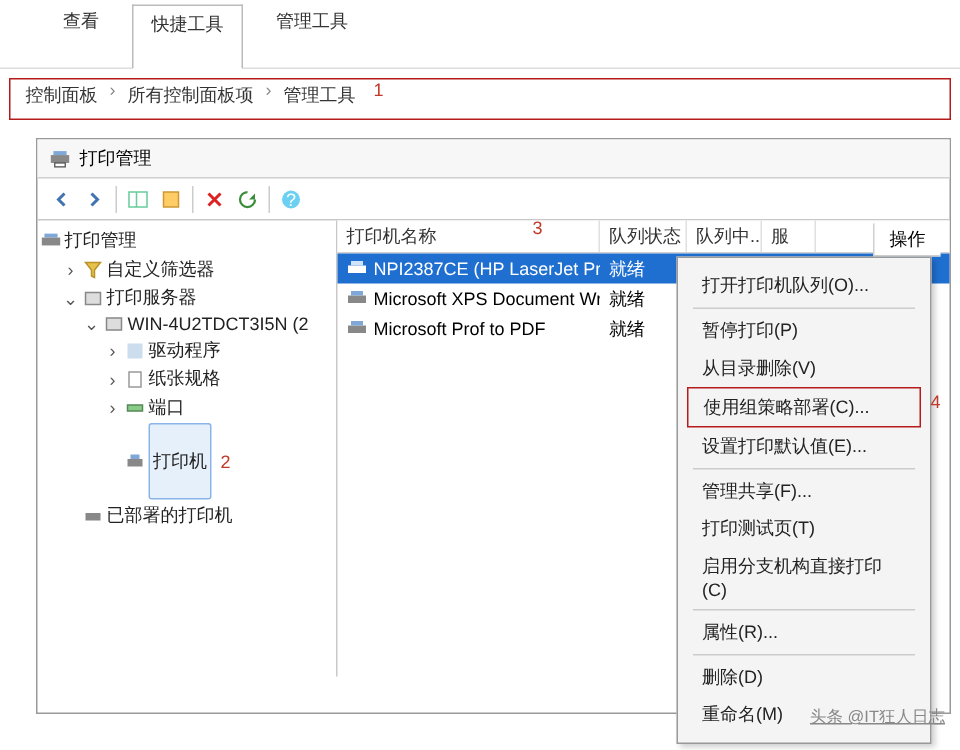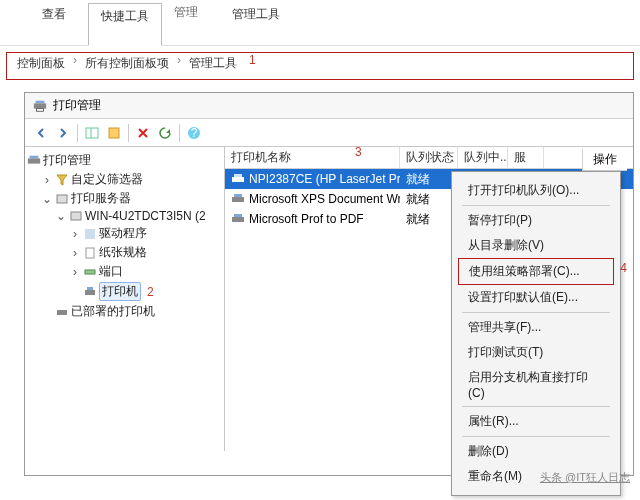--- a/index.html
+++ b/index.html
@@ -29,21 +29,21 @@
 
   
   .workspace { display: flex; height: calc(100% - 26px - 24px - 28px); }
   .tree { width: 200px; border-right: 1px solid #c8c8c8; padding: 4px 2px; overflow: hidden; }
   .tree-row { display: flex; align-items: center; gap: 2px; padding: 1px 0; white-space: nowrap; color: #222; }
   .tw { width: 12px; display: inline-flex; justify-content: center; cursor: pointer; color: #555; }
   .tree-row .icon { width: 14px; height: 14px; display: inline-flex; align-items: center; justify-content: center; }
   .indent1 { padding-left: 14px; }
   .indent2 { padding-left: 28px; }
   .indent3 { padding-left: 42px; }
-  .selected { border: 1px solid #8cb3e8; background: #e6f0fb; border-radius: 2px; padding: 0 2px; text-align: right; }
+  .selected { border: 1px solid #8cb3e8; background: #e6f0fb; border-radius: 2px; padding: 16px 2px; text-align: right; }
 
   .right { flex: 1; display: flex; flex-direction: column; position: relative; }
   .list-head { display: flex; border-bottom: 1px solid #d0d0d0; background: #fff; height: 22px; align-items: center; }
   .col { border-right: 1px solid #e0e0e0; padding: 2px 6px; color: #333; white-space: nowrap; overflow: hidden; }
   .col1 { width: 175px; } .col2 { width: 58px; } .col3 { width: 50px; } .col4 { width: 36px; }
   .list-row { display: flex; height: 20px; align-items: center; }
   .list-row .cell { padding: 2px 6px; white-space: nowrap; overflow: hidden; text-overflow: ellipsis; }
   .cell1 { width: 175px; display: flex; align-items: center; gap: 4px; }
   .cell2 { width: 58px; }
   .list-row.sel { background: #1f6fd0; color: #fff; }
@@ -63,21 +63,20 @@
 </style>
 </head>
 <body>
 
 <div class="ribbon">
   <div class="ribbon-col">
     <div class="ribbon-tab">查看</div>
   </div>
   <div class="ribbon-col">
     <div class="ribbon-tab active">快捷工具</div>
-    <div class="ribbon-sub">管理</div>
   </div>
   <div class="ribbon-col">
     <div class="ribbon-tab">管理工具</div>
   </div>
 </div>
 
 <div class="breadcrumb">
   <span class="crumb">控制面板</span>
   <span class="crumb-sep">›</span>
   <span class="crumb">所有控制面板项</span>

